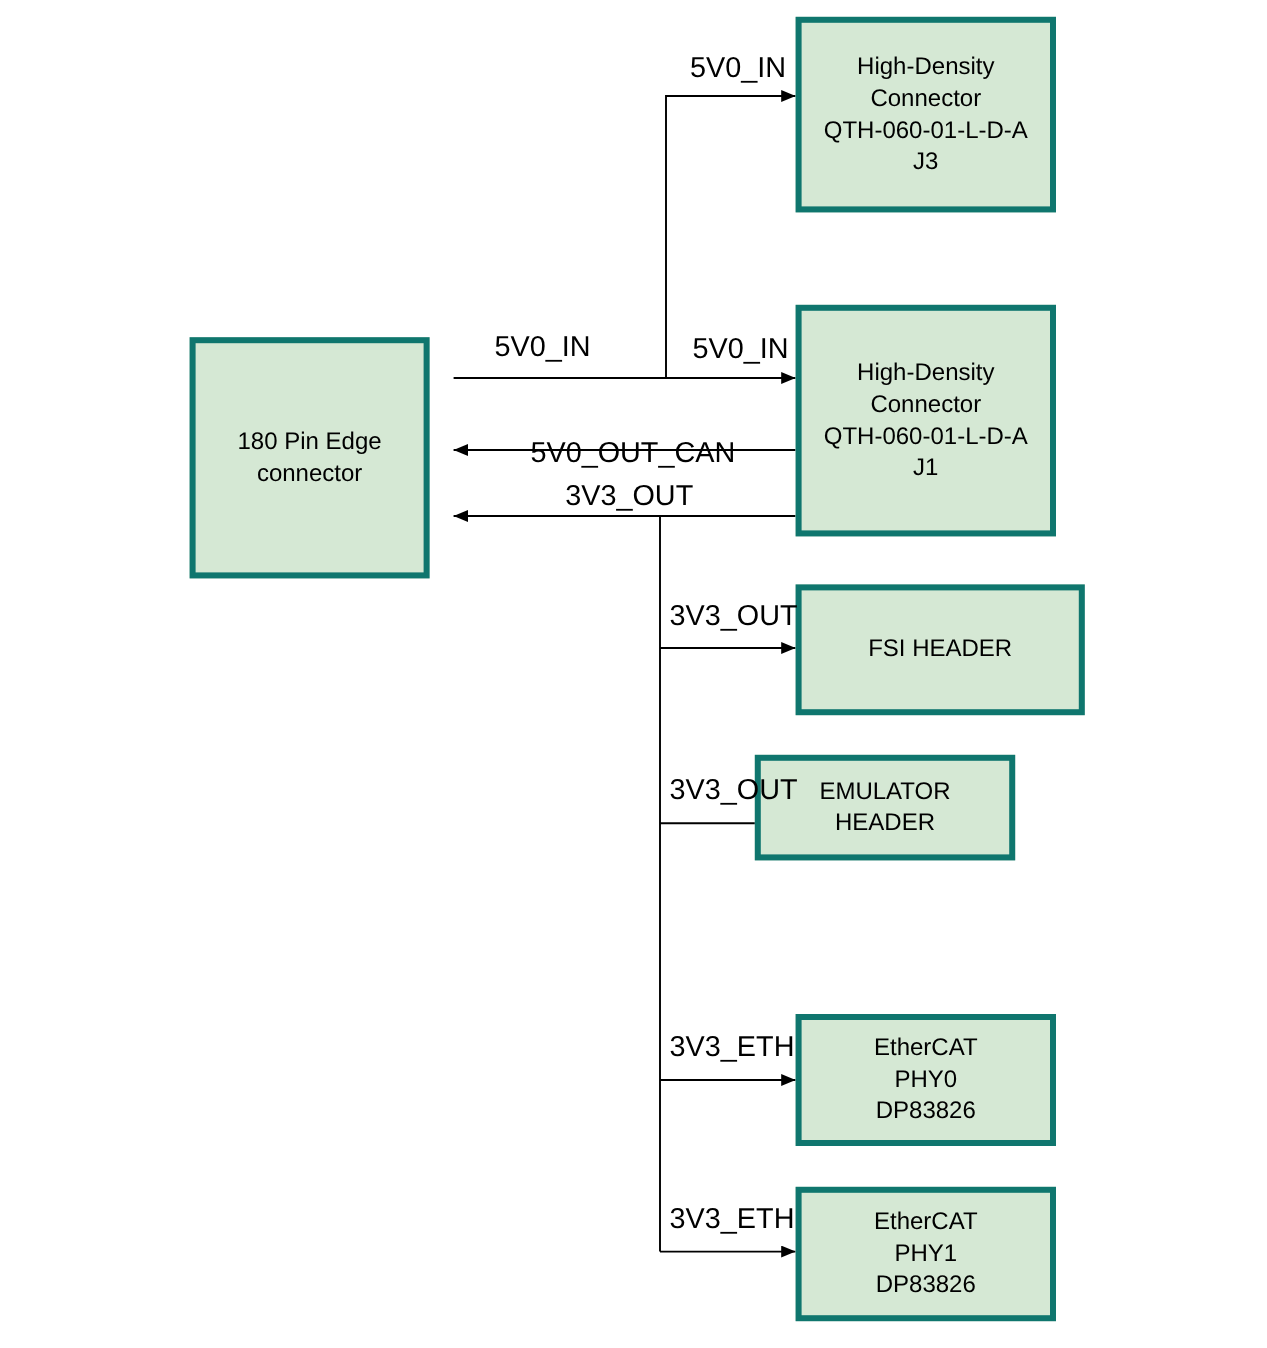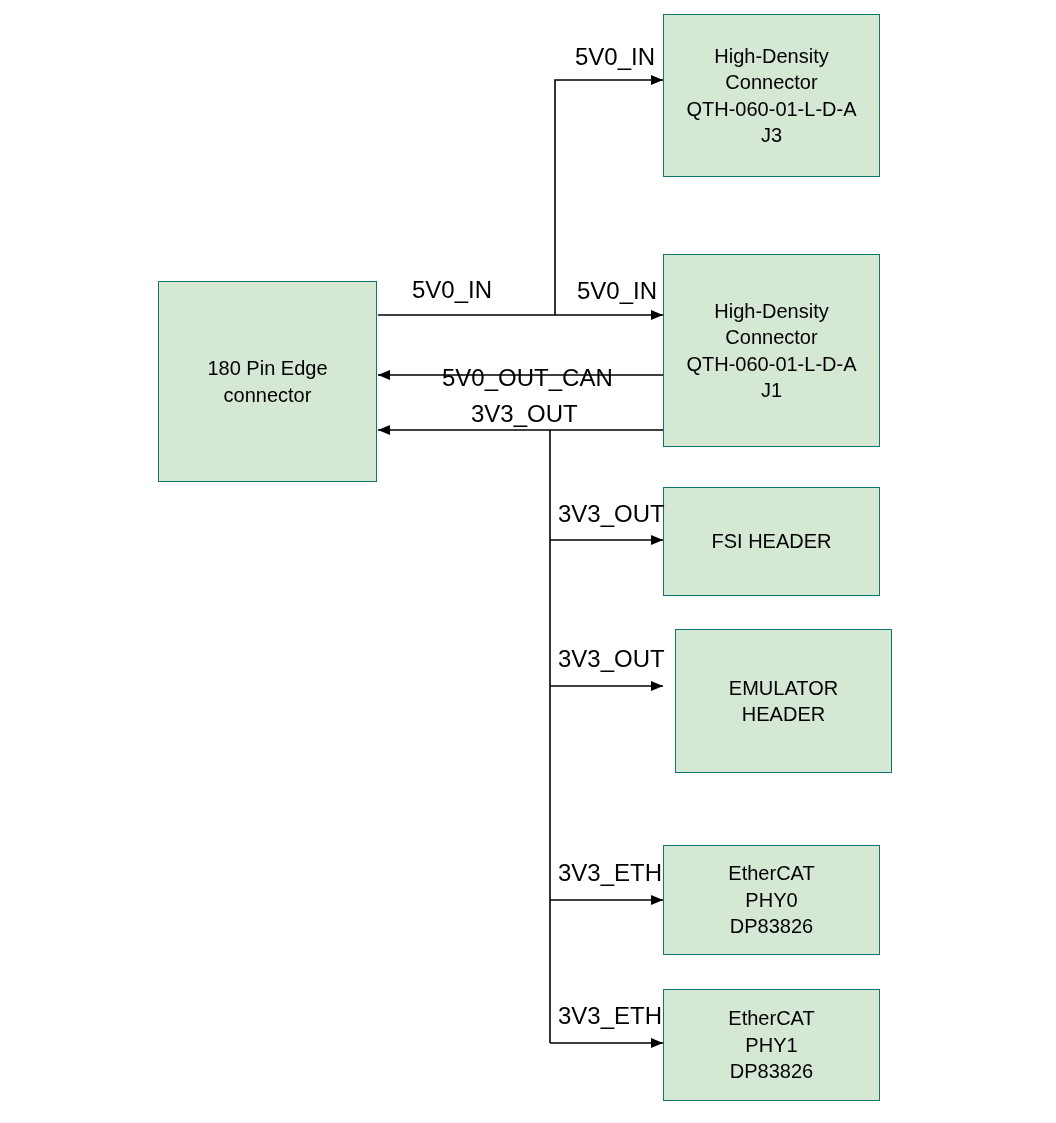--- a/index.html
+++ b/index.html
@@ -19,21 +19,21 @@
   .wires {
     position: absolute;
     left: 0;
     top: 0;
     width: 1056px;
     height: 1123px;
   }
   .node {
     position: absolute;
     background: #d5e8d4;
-    border: 1px solid #0f766e;
+    border: 5px solid #0f766e;
     box-sizing: border-box;
     display: flex;
     align-items: center;
     justify-content: center;
     text-align: center;
     font-size: 20px;
     line-height: 1.32;
   }
   .node-label {
     white-space: pre-line;
@@ -68,44 +68,44 @@
 
     <path d="M550,540 L663,540" fill="none" stroke="#000000" stroke-width="1.6" marker-end="url(#arrow)"></path>
 
     <path d="M550,686 L663,686" fill="none" stroke="#000000" stroke-width="1.6" marker-end="url(#arrow)"></path>
 
     <path d="M550,900 L663,900" fill="none" stroke="#000000" stroke-width="1.6" marker-end="url(#arrow)"></path>
 
     <path d="M550,1043 L663,1043" fill="none" stroke="#000000" stroke-width="1.6" marker-end="url(#arrow)"></path>
   </svg>
 
-  <div class="node" style="left:158px; top:281px; width:219px; height:201px;">
+  <div class="node" style="left:158px; top:281px; width:200px; height:201px;">
     <span class="node-label">180 Pin Edge
 connector</span>
   </div>
 
   <div class="node" style="left:663px; top:14px; width:217px; height:163px;">
     <span class="node-label">High-Density
 Connector
 QTH-060-01-L-D-A
 J3</span>
   </div>
 
   <div class="node" style="left:663px; top:254px; width:217px; height:193px;">
     <span class="node-label">High-Density
 Connector
 QTH-060-01-L-D-A
 J1</span>
   </div>
 
-  <div class="node" style="left:663px; top:487px; width:217px; height:109px;">
+  <div class="node" style="left:663px; top:487px; width:241px; height:109px;">
     <span class="node-label">FSI HEADER</span>
   </div>
 
-  <div class="node" style="left:675px; top:629px; width:217px; height:144px;align-items:center;">
+  <div class="node" style="left:629px; top:629px; width:217px; height:88px;align-items:center;">
     <span class="node-label">EMULATOR
 HEADER</span>
   </div>
 
   <div class="node" style="left:663px; top:845px; width:217px; height:110px;">
     <span class="node-label">EtherCAT
 PHY0
 DP83826</span>
   </div>
 

